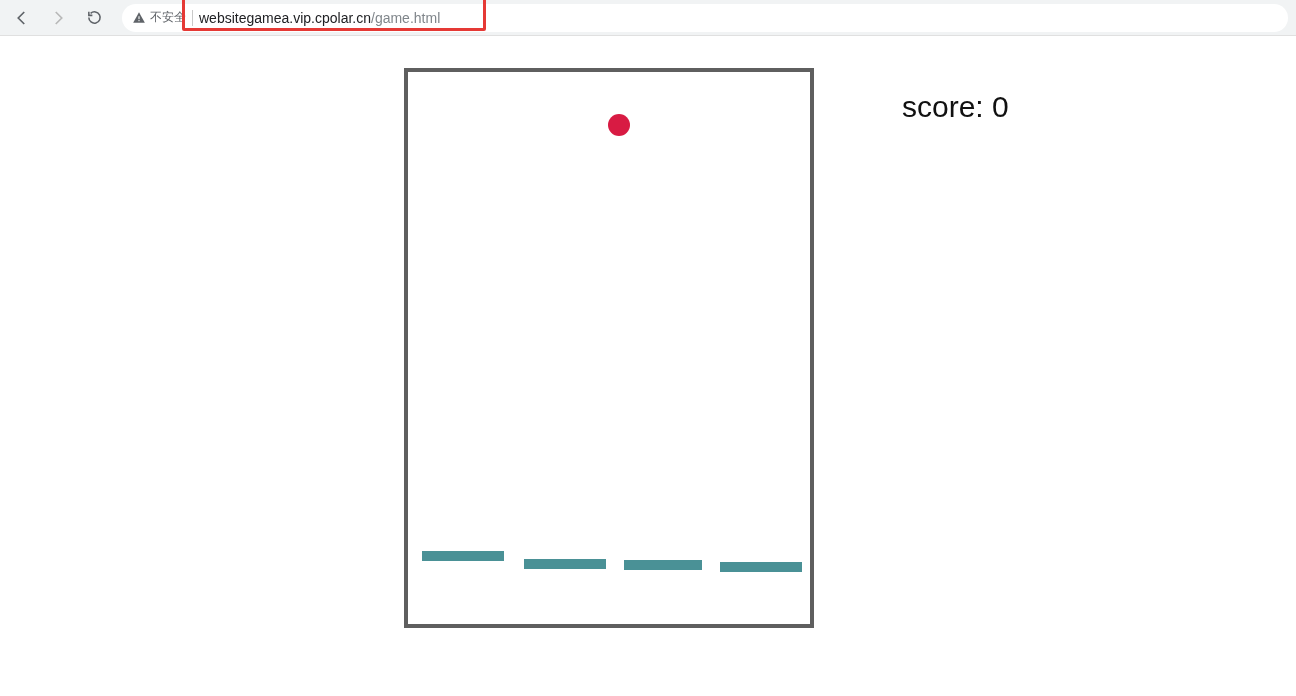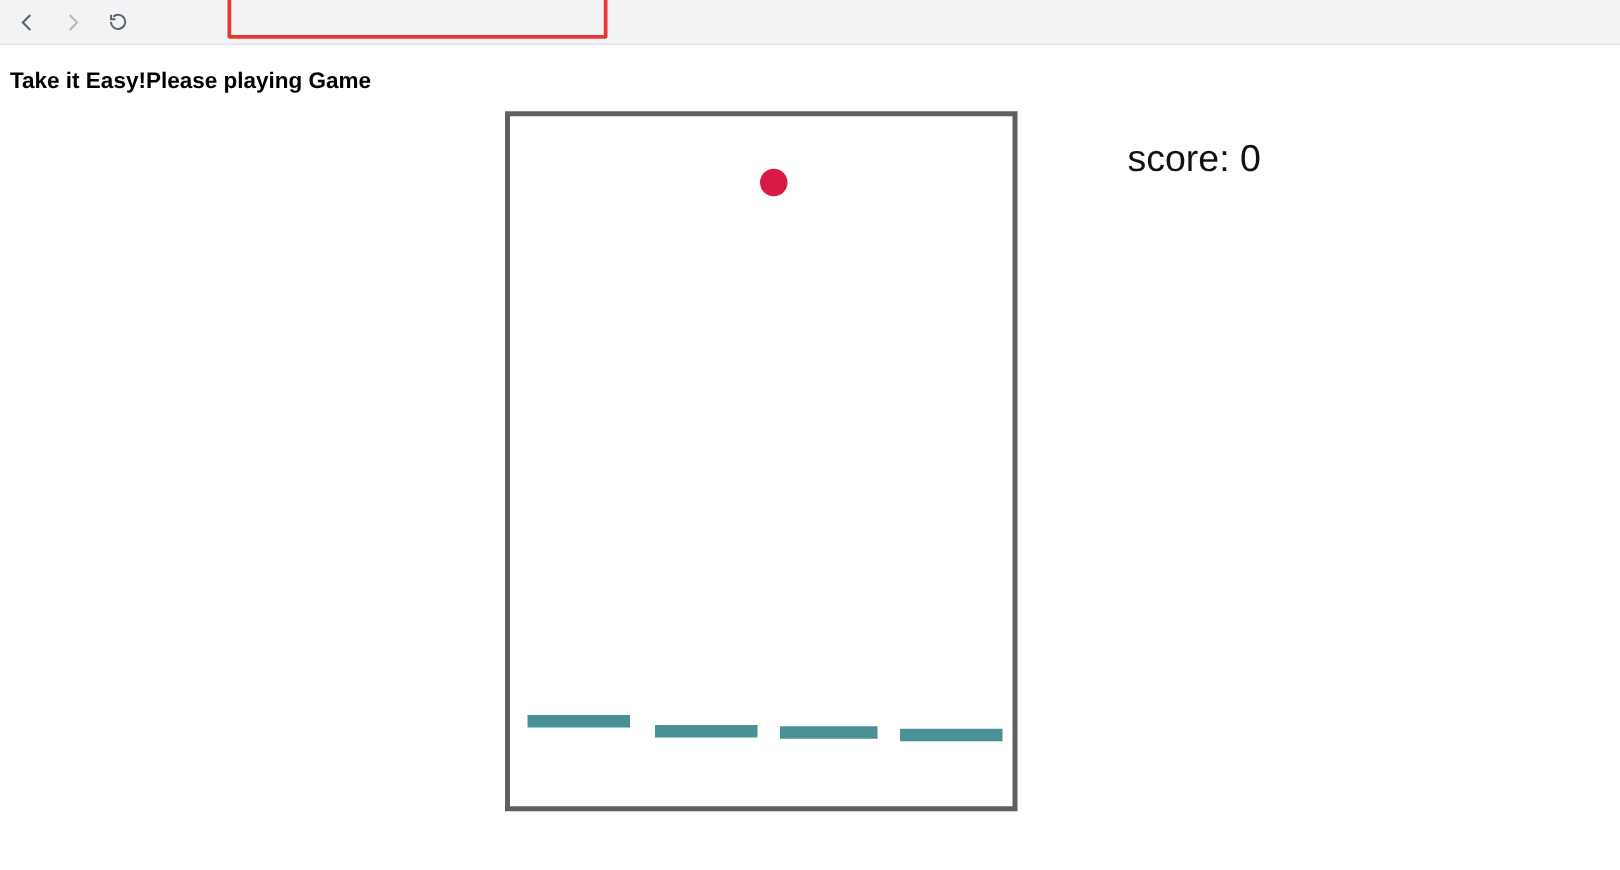--- a/index.html
+++ b/index.html
@@ -153,25 +153,38 @@
     <svg viewBox="0 0 24 24" fill="none" stroke="#b8b8b8" stroke-width="2.2">
         <path d="M9 4 L17 12 L9 20"></path>
       </svg>
   </div>
   <div class="nav-btn reload-btn">
     <svg viewBox="0 0 24 24" fill="none" stroke="#5f6368" stroke-width="2.2">
         <path d="M4 12a8 8 0 1 0 2.5-5.8"></path>
         <path d="M4 4v5h5"></path>
       </svg>
   </div>
+  <div class="address-area">
+    <div class="security-warn">
+      <svg viewBox="0 0 24 24" fill="#5f6368">
+          <path d="M12 2 L22 20 H2 Z"></path>
+          <rect x="11" y="9" width="2" height="5" fill="#f1f3f4"></rect>
+          <rect x="11" y="15.5" width="2" height="2" fill="#f1f3f4"></rect>
+        </svg>
+      <span>不安全</span>
+    </div>
+    <div class="url-sep"></div>
+    <span class="url-text">
+      <span>websitegamea.vip.cpolar.cn</span><span class="path">/game.html</span>
+    </span>
+  </div>
   <div class="highlight-box"></div>
 </div>
 
 <div class="page-content">
-  <h2 class="heading">Take it Easy!Please playing Game</h2>
 
   <div class="game-wrapper">
     <div class="game-left-spacer"></div>
 
     <div class="game-canvas">
       <div class="ball"></div>
       <div class="platform p1"></div>
       <div class="platform p2"></div>
       <div class="platform p3"></div>
       <div class="platform p4"></div>

